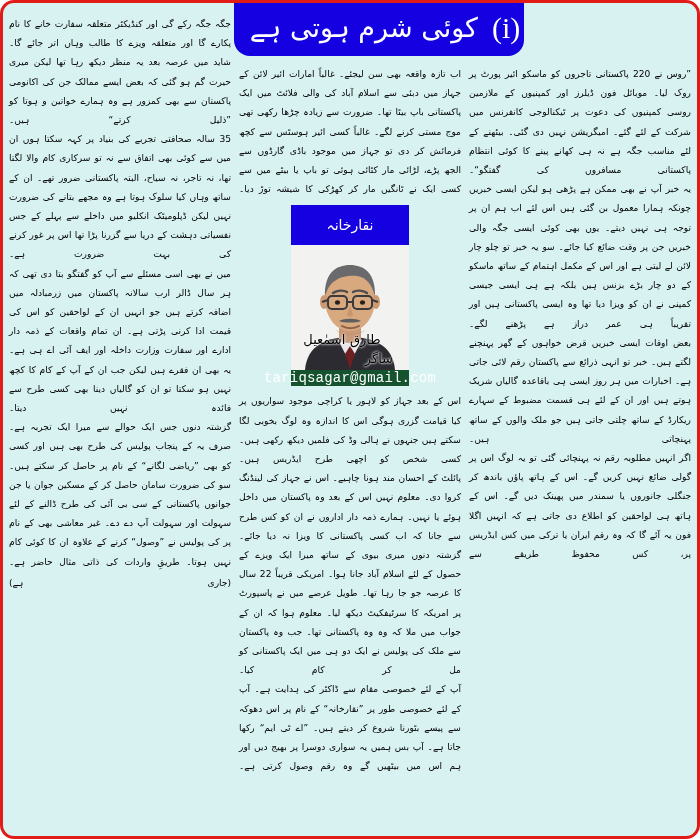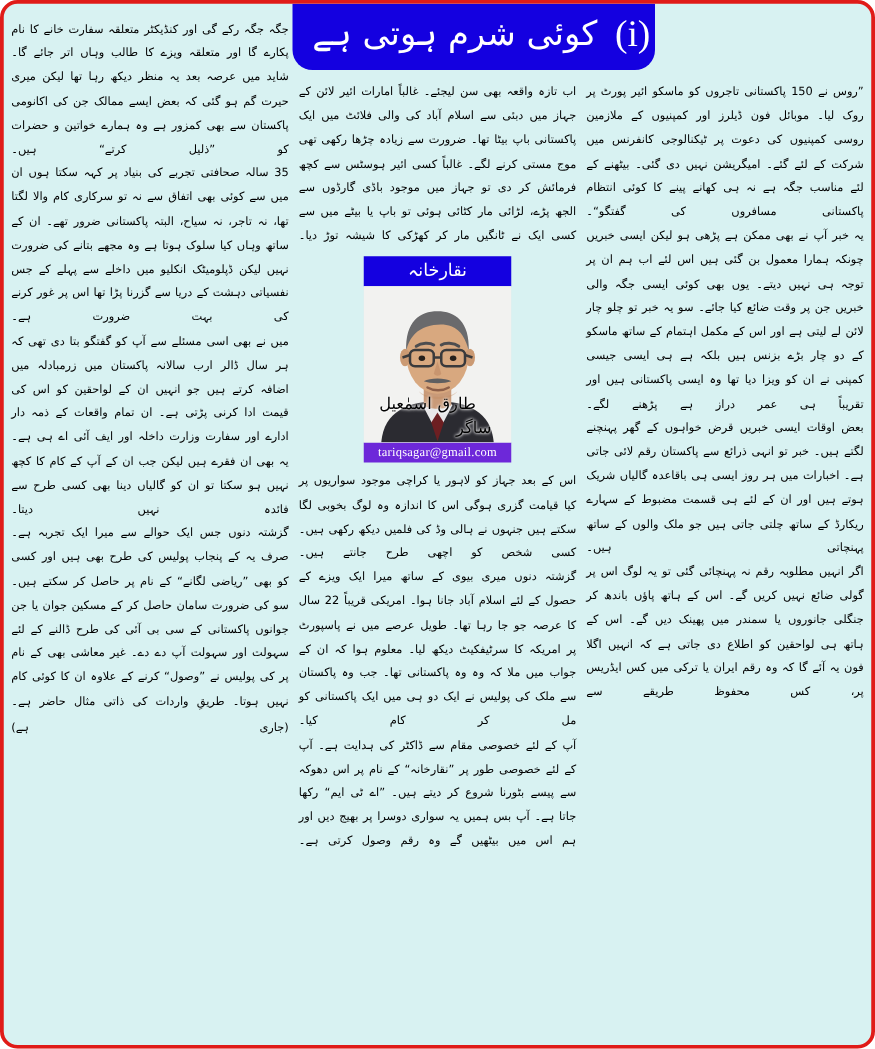--- a/index.html
+++ b/index.html
@@ -92,21 +92,21 @@
   
   .byline-card {
     width: 118px;
     margin: 6px auto 6px auto;
     float: none;
     background: #d8f2f2;
   }
   .byline-title {
     background: #1400e0;
     color: #ffffff;
-    height: 24px;
+    height: 40px;
     display: flex;
     align-items: center;
     justify-content: center;
     font-size: 14px;
     font-family: "DejaVu Sans", sans-serif;
     letter-spacing: 0.5px;
   }
   .byline-photo {
     position: relative;
     width: 118px;
@@ -120,28 +120,28 @@
     bottom: 2px;
     left: 0;
     right: 16px;
     text-align: center;
     color: #000000;
     font-size: 13px;
     font-family: "DejaVu Sans", sans-serif;
     text-shadow: 0 0 2px #ffffff, 0 0 3px #ffffff;
   }
   .byline-email {
-    background: #6d28d9;
+    background: #14532d;
     color: #ffffff;
     height: 16px;
     display: flex;
     align-items: center;
     justify-content: center;
-    font-size: 10px;
-    font-family: Liberation Serif, serif;
+    font-size: 14px;
+    font-family: Liberation Mono, monospace;
     direction: ltr;
     letter-spacing: 0.2px;
   }
   .continued {
     text-align: center;
     font-size: 9.1px;
     padding-top: 2px;
   }
 </style>
 </head>
@@ -152,21 +152,21 @@
   <div class="headline-box">
     <span class="headline-mark">(i)</span>
     <span class="headline-text">کوئی شرم ہوتی ہے</span>
   </div>
 
   <div class="columns">
 
     <div class="col col-right">
       <div class="col-body">
         <div class="head-spacer-right"></div>
-        <p>”روس نے 150 پاکستانی تاجروں کو ماسکو ائیر پورٹ پر روک لیا۔ موبائل فون ڈیلرز اور کمپنیوں کے ملازمین روسی کمپنیوں کی دعوت پر ٹیکنالوجی کانفرنس میں شرکت کے لئے گئے۔ امیگریشن نہیں دی گئی۔ بیٹھنے کے لئے مناسب جگہ ہے نہ ہی کھانے پینے کا کوئی انتظام پاکستانی مسافروں کی گفتگو“۔</p>
+        <p>”روس نے 220 پاکستانی تاجروں کو ماسکو ائیر پورٹ پر روک لیا۔ موبائل فون ڈیلرز اور کمپنیوں کے ملازمین روسی کمپنیوں کی دعوت پر ٹیکنالوجی کانفرنس میں شرکت کے لئے گئے۔ امیگریشن نہیں دی گئی۔ بیٹھنے کے لئے مناسب جگہ ہے نہ ہی کھانے پینے کا کوئی انتظام پاکستانی مسافروں کی گفتگو“۔</p>
         <p>یہ خبر آپ نے بھی ممکن ہے پڑھی ہو لیکن ایسی خبریں چونکہ ہمارا معمول بن گئی ہیں اس لئے اب ہم ان پر توجہ ہی نہیں دیتے۔ یوں بھی کوئی ایسی جگہ والی خبریں جن پر وقت ضائع کیا جائے۔ سو یہ خبر تو چلو چار لائن لے لیتی ہے اور اس کے مکمل اہتمام کے ساتھ ماسکو کے دو چار بڑے بزنس ہیں بلکہ ہے ہی ایسی جیسی کمپنی نے ان کو ویزا دیا تھا وہ ایسی پاکستانی ہیں اور تقریباً ہی عمر دراز ہے پڑھنے لگے۔</p>
         <p>بعض اوقات ایسی خبریں قرض خواہوں کے گھر پہنچنے لگتے ہیں۔ خبر تو انہی ذرائع سے پاکستان رقم لائی جاتی ہے۔ اخبارات میں ہر روز ایسی ہی باقاعدہ گالیاں شریک ہوتے ہیں اور ان کے لئے ہی قسمت مضبوط کے سہارے ریکارڈ کے ساتھ چلتی جاتی ہیں جو ملک والوں کے ساتھ پہنچاتی ہیں۔</p>
         <p>اگر انہیں مطلوبہ رقم نہ پہنچائی گئی تو یہ لوگ اس پر گولی ضائع نہیں کریں گے۔ اس کے ہاتھ پاؤں باندھ کر جنگلی جانوروں یا سمندر میں پھینک دیں گے۔ اس کے ہاتھ ہی لواحقین کو اطلاع دی جاتی ہے کہ انہیں اگلا فون یہ آئے گا کہ وہ رقم ایران یا ترکی میں کس ایڈریس پر، کس محفوظ طریقے سے</p>
       </div>
     </div>
 
     <div class="col col-mid">
       <div class="col-body">
         <div class="head-spacer-mid"></div>
         <p>اب تازہ واقعہ بھی سن لیجئے۔ غالباً امارات ائیر لائن کے جہاز میں دبئی سے اسلام آباد کی والی فلائٹ میں ایک پاکستانی باپ بیٹا تھا۔ ضرورت سے زیادہ چڑھا رکھی تھی موج مستی کرنے لگے۔ غالباً کسی ائیر ہوسٹس سے کچھ فرمائش کر دی تو جہاز میں موجود باڈی گارڈوں سے الجھ پڑے، لڑائی مار کٹائی ہوئی تو باپ یا بیٹے میں سے کسی ایک نے ٹانگیں مار کر کھڑکی کا شیشہ توڑ دیا۔</p>
@@ -212,29 +212,30 @@
 
               <path d="M51 81 C56 84 63 84 68 81" stroke="#8d5f49" stroke-width="2" fill="none" stroke-linecap="round"></path>
 
               <path d="M44 84 C50 90 69 90 75 84 C70 92 49 92 44 84 Z" fill="#c0895f" opacity="0.35"></path>
             </svg>
             <div class="byline-name">طارق اسمٰعیل ساگر</div>
           </div>
           <div class="byline-email">tariqsagar@gmail.com</div>
         </div>
 
-        <p>اس کے بعد جہاز کو لاہور یا کراچی موجود سواریوں پر کیا قیامت گزری ہوگی اس کا اندازہ وہ لوگ بخوبی لگا سکتے ہیں جنہوں نے ہالی وڈ کی فلمیں دیکھ رکھی ہیں۔ کسی شخص کو اچھی طرح جانتے ہیں۔</p>
+        <p>اس کے بعد جہاز کو لاہور یا کراچی موجود سواریوں پر کیا قیامت گزری ہوگی اس کا اندازہ وہ لوگ بخوبی لگا سکتے ہیں جنہوں نے ہالی وڈ کی فلمیں دیکھ رکھی ہیں۔ کسی شخص کو اچھی طرح ایڈریس ہیں۔</p>
+        <p>پائلٹ کے احسان مند ہونا چاہیے۔ اس نے جہاز کی لینڈنگ کروا دی۔ معلوم نہیں اس کے بعد وہ پاکستان میں داخل ہوئے یا نہیں۔ ہمارے ذمہ دار اداروں نے ان کو کس طرح سے جانا کہ اب کسی پاکستانی کا ویزا نہ دیا جائے۔</p>
         <p>گزشتہ دنوں میری بیوی کے ساتھ میرا ایک ویزے کے حصول کے لئے اسلام آباد جانا ہوا۔ امریکی قریباً 22 سال کا عرصہ جو جا رہا تھا۔ طویل عرصے میں نے پاسپورٹ پر امریکہ کا سرٹیفکیٹ دیکھ لیا۔ معلوم ہوا کہ ان کے جواب میں ملا کہ وہ وہ پاکستانی تھا۔ جب وہ پاکستان سے ملک کی پولیس نے ایک دو ہی میں ایک پاکستانی کو مل کر کام کیا۔</p>
         <p>آپ کے لئے خصوصی مقام سے ڈاکٹر کی ہدایت ہے۔ آپ کے لئے خصوصی طور پر ”نقارخانہ“ کے نام پر اس دھوکہ سے پیسے بٹورنا شروع کر دیتے ہیں۔ ”اے ٹی ایم“ رکھا جاتا ہے۔ آپ بس ہمیں یہ سواری دوسرا پر بھیج دیں اور ہم اس میں بیٹھیں گے وہ رقم وصول کرتی ہے۔</p>
       </div>
     </div>
 
     <div class="col col-left">
       <div class="col-body">
-        <p>جگہ جگہ رکے گی اور کنڈیکٹر متعلقہ سفارت خانے کا نام پکارے گا اور متعلقہ ویزے کا طالب وہاں اتر جائے گا۔ شاید میں عرصہ بعد یہ منظر دیکھ رہا تھا لیکن میری حیرت گم ہو گئی کہ بعض ایسے ممالک جن کی اکانومی پاکستان سے بھی کمزور ہے وہ ہمارے خواتین و حضرات کو ”ذلیل کرتے“ ہیں۔</p>
+        <p>جگہ جگہ رکے گی اور کنڈیکٹر متعلقہ سفارت خانے کا نام پکارے گا اور متعلقہ ویزے کا طالب وہاں اتر جائے گا۔ شاید میں عرصہ بعد یہ منظر دیکھ رہا تھا لیکن میری حیرت گم ہو گئی کہ بعض ایسے ممالک جن کی اکانومی پاکستان سے بھی کمزور ہے وہ ہمارے خواتین و ہوتا کو ”ذلیل کرتے“ ہیں۔</p>
         <p>35 سالہ صحافتی تجربے کی بنیاد پر کہہ سکتا ہوں ان میں سے کوئی بھی اتفاق سے نہ تو سرکاری کام والا لگتا تھا، نہ تاجر، نہ سیاح، البتہ پاکستانی ضرور تھے۔ ان کے ساتھ وہاں کیا سلوک ہوتا ہے وہ مجھے بتانے کی ضرورت نہیں لیکن ڈپلومیٹک انکلیو میں داخلے سے پہلے کے جس نفسیاتی دہشت کے دریا سے گزرنا پڑا تھا اس پر غور کرنے کی بہت ضرورت ہے۔</p>
         <p>میں نے بھی اسی مسئلے سے آپ کو گفتگو بتا دی تھی کہ ہر سال ڈالر ارب سالانہ پاکستان میں زرمبادلہ میں اضافہ کرتے ہیں جو انہیں ان کے لواحقین کو اس کی قیمت ادا کرنی پڑتی ہے۔ ان تمام واقعات کے ذمہ دار ادارے اور سفارت وزارت داخلہ اور ایف آئی اے ہی ہے۔ یہ بھی ان فقرے ہیں لیکن جب ان کے آپ کے کام کا کچھ نہیں ہو سکتا تو ان کو گالیاں دینا بھی کسی طرح سے فائدہ نہیں دیتا۔</p>
         <p>گزشتہ دنوں جس ایک حوالے سے میرا ایک تجربہ ہے۔ صرف یہ کے پنجاب پولیس کی طرح بھی ہیں اور کسی کو بھی ”ریاضی لگانے“ کے نام پر حاصل کر سکتے ہیں۔ سو کی ضرورت سامان حاصل کر کے مسکین جوان یا جن جوانوں پاکستانی کے سی بی آئی کی طرح ڈالنے کے لئے سہولت اور سہولت آپ دے دے۔ غیر معاشی بھی کے نام پر کی پولیس نے ”وصول“ کرنے کے علاوہ ان کا کوئی کام نہیں ہوتا۔ طریقِ واردات کی ذاتی مثال حاضر ہے۔</p>
         <p class="continued">(جاری ہے)</p>
       </div>
     </div>
 
   </div>
 </div>
 

